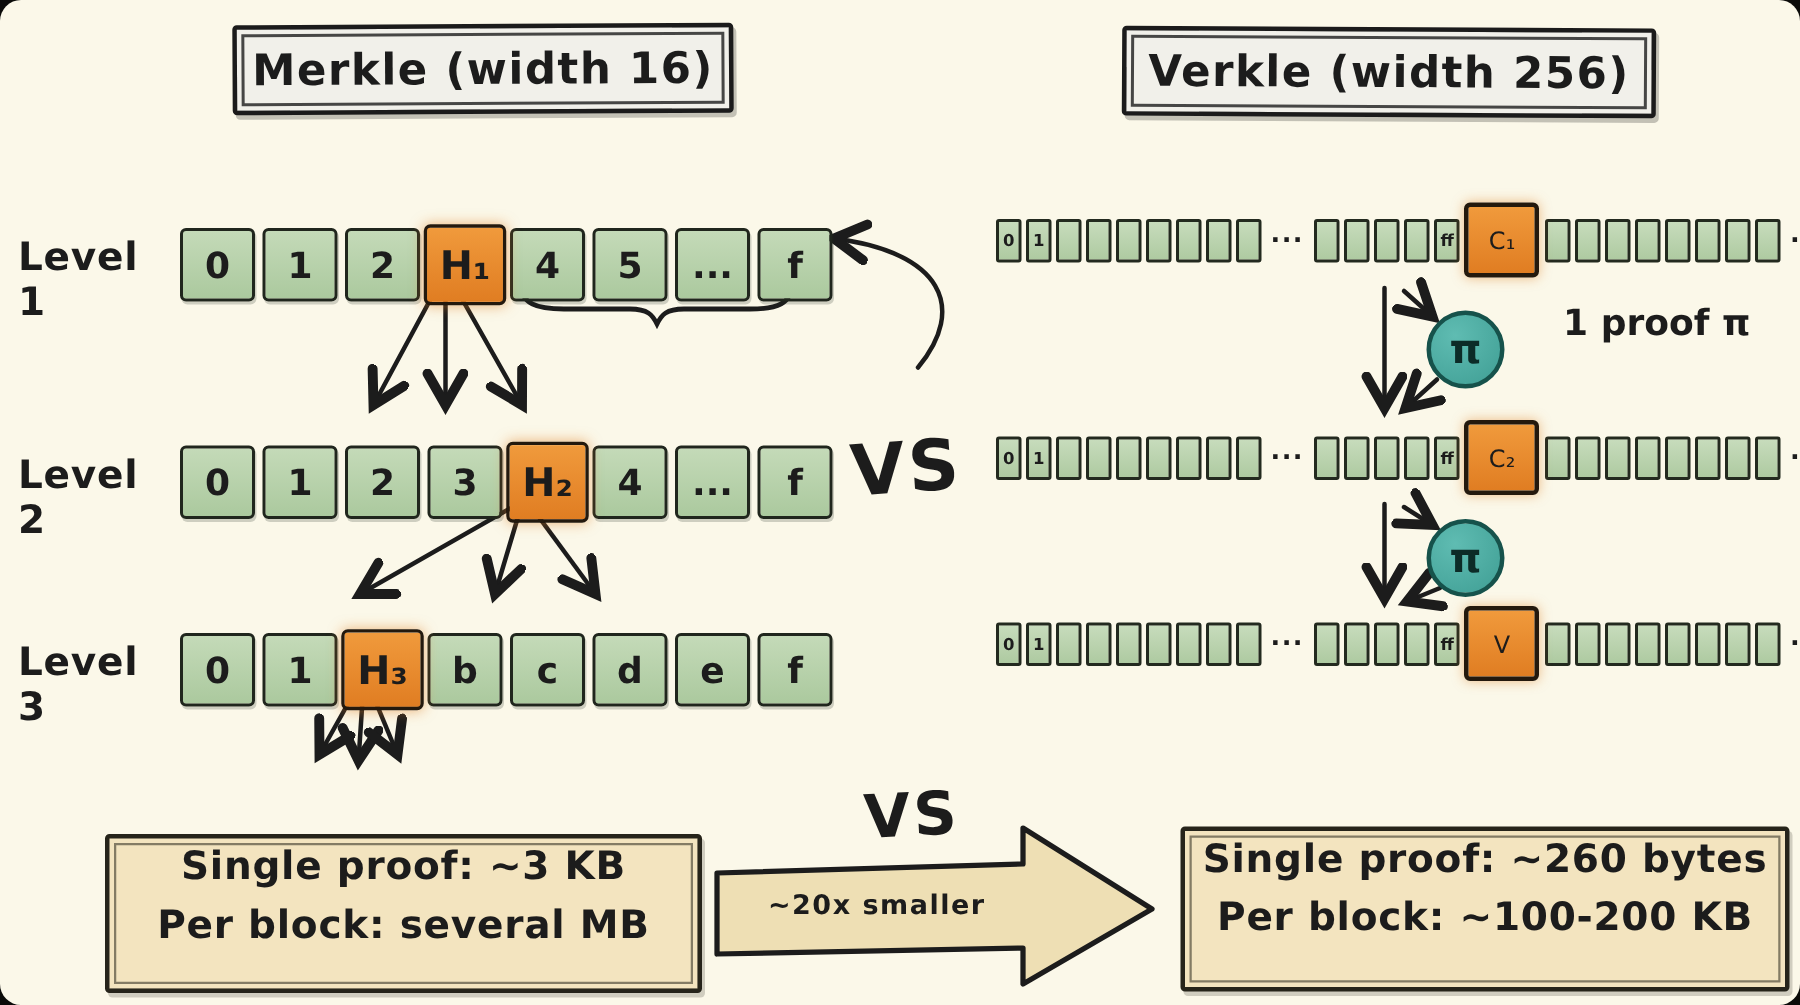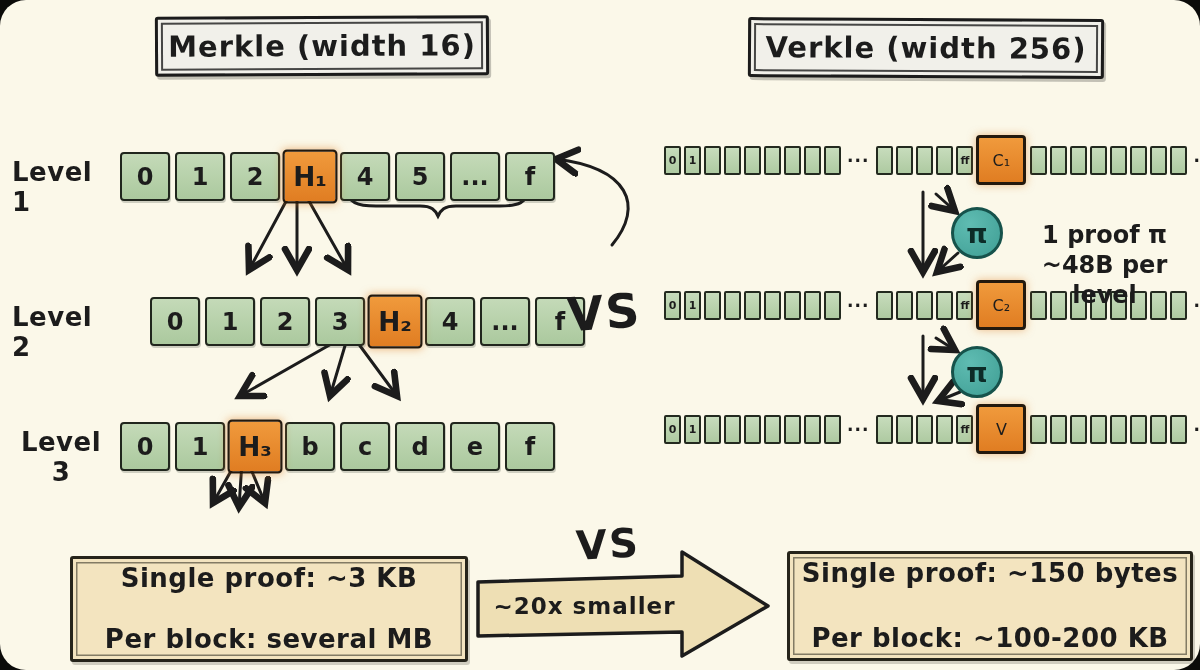--- a/index.html
+++ b/index.html
@@ -1,18 +1,18 @@
 <!DOCTYPE html>
 <html><head>
 <meta charset="utf-8">
 <style>
   html,body{margin:0;padding:0;background:#0b0b09;}
   .page{
     position:relative;width:1200px;height:670px;margin:0 auto;
-    background:#fbf8e9;border-radius:26px;overflow:hidden;
+    background:#fbf8e9;border-radius:14px;overflow:hidden;
     font-family:"DejaVu Sans",sans-serif;color:#1c1c1c;
   }
   .overlay{position:absolute;left:0;top:0;width:1200px;height:670px;pointer-events:none;}
 
   
   .titlebox{
     position:absolute;display:flex;align-items:center;justify-content:center;
     background:#f1f0ea;border:3px solid #1b1b1b;border-radius:3px;
     box-shadow:inset 0 0 0 3px #f1f0ea, inset 0 0 0 5px rgba(27,27,27,.8), 2px 3px 0 rgba(27,27,27,.25);
     font-weight:bold;font-size:29px;letter-spacing:1px;
@@ -59,27 +59,27 @@
     border:3.5px solid #16524b;display:flex;align-items:center;justify-content:center;
     font-size:27px;font-weight:bold;color:#0c2b27;z-index:3;
   }
 
   .note{position:absolute;font-weight:bold;line-height:1.25;}
   .note .l{display:block;}
 
   .vs{position:absolute;font-weight:bold;letter-spacing:2px;}
 
   .panel{
-    position:absolute;display:flex;flex-direction:column;align-items:center;justify-content:space-between;
+    position:absolute;display:flex;flex-direction:column;align-items:center;justify-content:flex-start;
     background:#f3e4bf;border:3px solid #26241a;border-radius:3px;
     box-shadow:inset 0 0 0 3px #f3e4bf, inset 0 0 0 4.5px rgba(38,36,26,.55), 2px 3px 0 rgba(38,36,26,.2);
     font-size:26px;font-weight:bold;line-height:1.5;letter-spacing:.5px;
   }
   .arrow-label{
-    position:absolute;font-size:23px;font-weight:bold;letter-spacing:1px;text-align:center;
+    position:absolute;font-size:18px;font-weight:bold;letter-spacing:1px;text-align:center;
   }
 </style>
 </head>
 <body>
 
 <div class="page">
 
   <svg class="overlay" viewBox="0 0 1200 670">
     <defs>
       <marker id="ah" markerWidth="12" markerHeight="12" refX="8" refY="5" orient="auto">
@@ -129,34 +129,34 @@
         <div class="mcell">0</div>
         <div class="mcell">1</div>
         <div class="mcell">2</div>
         <div class="mcell hl">H₁</div>
         <div class="mcell">4</div>
         <div class="mcell">5</div>
         <div class="mcell">...</div>
         <div class="mcell">f</div>
       </div>
   </div>
-  <div class="mrow" style="top:281px;gap:30px;">
+  <div class="mrow" style="top:281px;">
     <span class="mlabel">Level 2</span>
     <div class="mcells">
         <div class="mcell">0</div>
         <div class="mcell">1</div>
         <div class="mcell">2</div>
         <div class="mcell">3</div>
         <div class="mcell hl">H₂</div>
         <div class="mcell">4</div>
         <div class="mcell">...</div>
         <div class="mcell">f</div>
       </div>
   </div>
-  <div class="mrow" style="top:406px;text-align:center;">
+  <div class="mrow" style="top:406px;">
     <span class="mlabel">Level 3</span>
     <div class="mcells">
         <div class="mcell">0</div>
         <div class="mcell">1</div>
         <div class="mcell hl">H₃</div>
         <div class="mcell">b</div>
         <div class="mcell">c</div>
         <div class="mcell">d</div>
         <div class="mcell">e</div>
         <div class="mcell">f</div>
@@ -249,28 +249,27 @@
       <div class="vdots">...</div>
     </div>
 
   <div class="pi-circle" style="left:951px;top:207px;">
     <span>π</span>
   </div>
   <div class="pi-circle" style="left:951px;top:346px;">
     <span>π</span>
   </div>
 
-  <div class="note" style="left:1012px;top:220px;width:185px;text-align:center;font-size:24px;">
+  <div class="note" style="left:1012px;top:200px;width:185px;text-align:center;font-size:24px;">
     <span class="l">1 proof π</span>
-    <span class="l">~48B per level</span>
   </div>
 
   <div class="panel" style="left:70px;top:556px;width:392px;height:100px;">
     <span>Single proof: ~3 KB</span>
     <span>Per block: several MB</span>
   </div>
   <div class="arrow-label" style="left:487px;top:593px;width:195px;">~20x smaller</div>
   <div class="panel" style="left:787px;top:551px;width:400px;height:104px;">
-    <span>Single proof: ~150 bytes</span>
+    <span>Single proof: ~260 bytes</span>
     <span>Per block: ~100-200 KB</span>
   </div>
 
 </div>
 
 </body></html>

